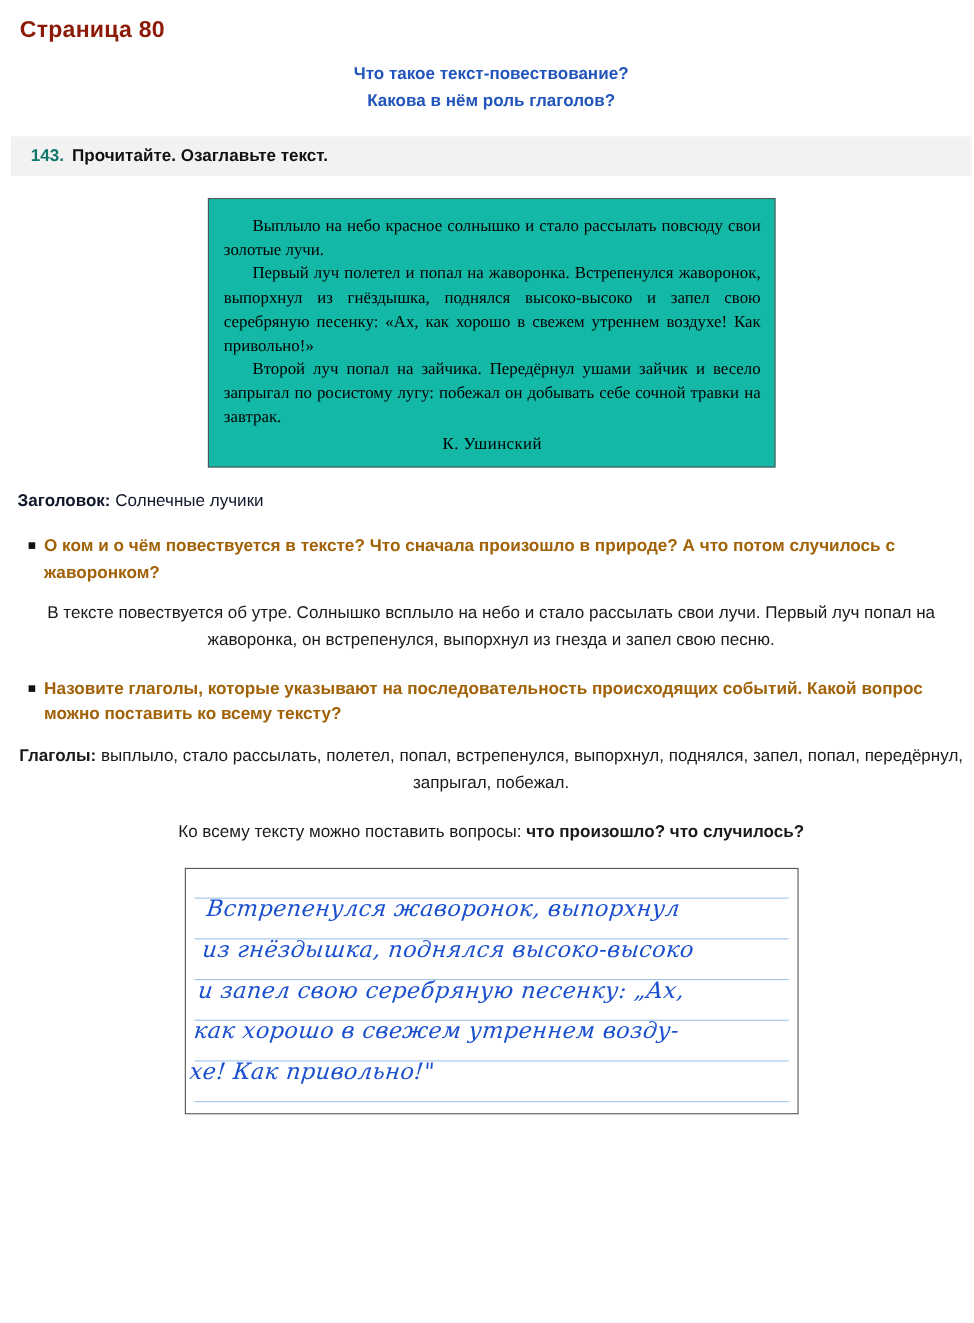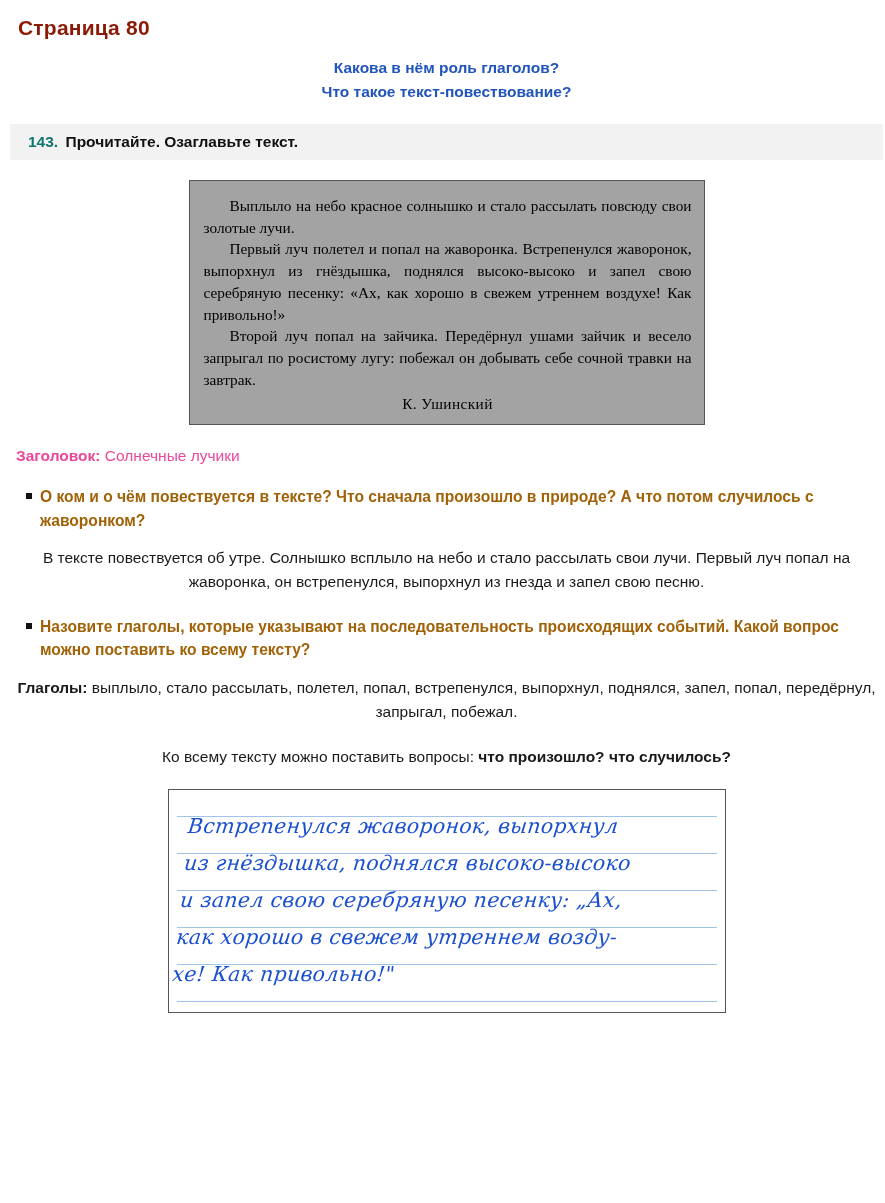--- a/index.html
+++ b/index.html
@@ -55,38 +55,38 @@
   }
   .excerpt {
     width: 516px;
     border: 1px solid #555;
     padding: 14px 12px 10px 14px;
     font-family: "Liberation Serif", serif;
     font-size: 15.3px;
     line-height: 1.42;
     text-align: justify;
     color: #000;
-    background: #a3a3a3;
+    background: #14b8a6;
   }
   .excerpt p {
     margin: 0;
     text-indent: 26px;
     text-align: justify;
     text-justify: inter-word;
   }
   .excerpt p.author {
     text-align: center;
     text-indent: 0;
     margin-top: 2px;
     letter-spacing: 0.4px;
   }
   .heading-line {
     font-size: 15.5px;
     margin: 0 0 20px 6px;
-    color: #ec4899;
+    color: #0f172a;
   }
   .heading-line b { font-weight: bold; }
   ul.qlist {
     list-style: none;
     margin: 0 0 14px 0;
     padding: 0;
   }
   ul.qlist li {
     position: relative;
     padding-left: 30px;
@@ -153,22 +153,22 @@
   }
 </style>
 </head>
 <body>
 
 <div class="page">
 
   <div class="page-title">Страница 80</div>
 
   <div class="questions-block">
+    <div>Что такое текст-повествование?</div>
     <div>Какова в нём роль глаголов?</div>
-    <div>Что такое текст-повествование?</div>
   </div>
 
   <div class="task-bar">
     <span class="task-num">143.</span>
     <span>Прочитайте. Озаглавьте текст.</span>
   </div>
 
   <div class="excerpt-wrap">
     <div class="excerpt">
       <p>Выплыло на небо красное солнышко и стало рассылать повсюду свои золотые лучи.</p>

